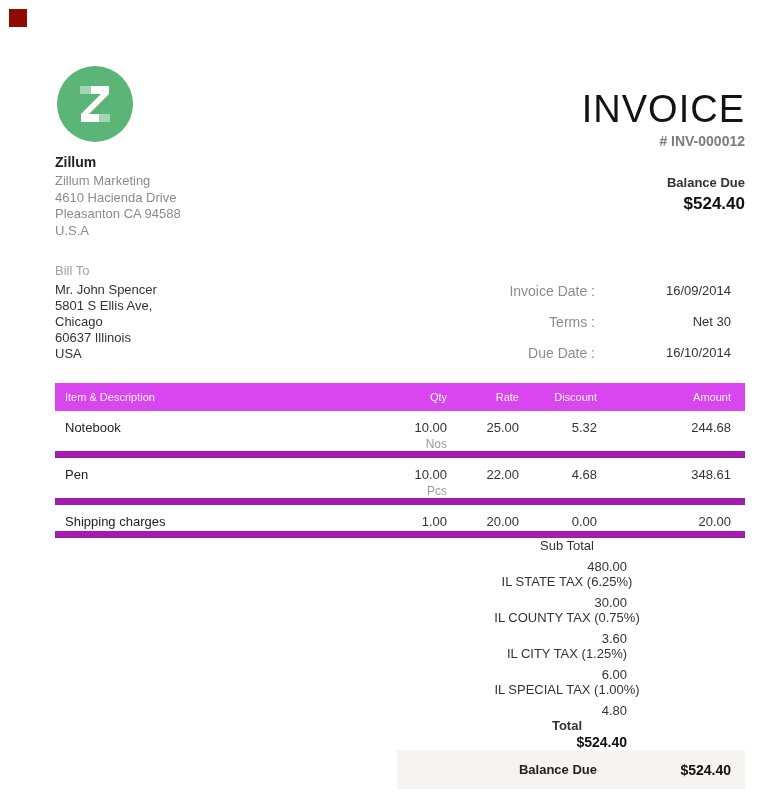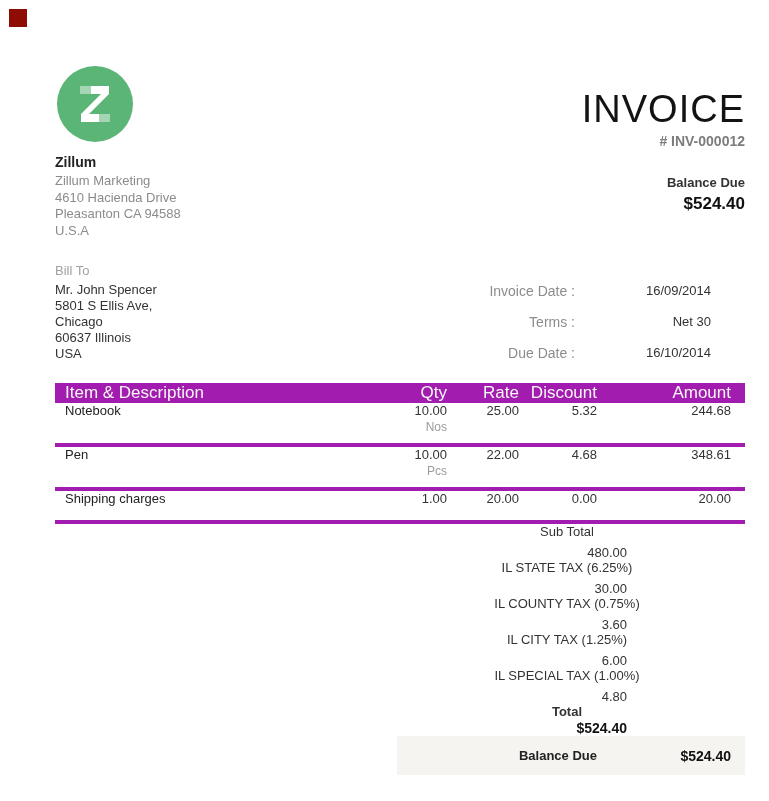--- a/index.html
+++ b/index.html
@@ -20,40 +20,40 @@
   .company-address { margin-top:3px; font-size:13px; line-height:16.5px; color:#8b8b8b; }
 
   .invoice-col { text-align:right; padding-top:6px; }
   .invoice-title { font-size:38px; font-weight:300; letter-spacing:1px; color:#131313;
     line-height:40px;margin-top:17px; }
   .invoice-number { margin-top:4px; font-size:14px; font-weight:bold; color:#7c7c7c; }
   .balance-label { margin-top:26px; font-size:13px; font-weight:bold; color:#333; }
   .balance-amount { margin-top:4px; font-size:17px; font-weight:bold; color:#111; }
 
   
-  .bill-meta { display:flex; justify-content:flex-start; margin-top:24px; }
+  .bill-meta { display:flex; justify-content:space-between; margin-top:24px; }
   .bill-col { width:320px; }
   .bill-label { font-size:13px; color:#a2a2a2; }
   .bill-lines { margin-top:4px; font-size:13px; line-height:16px; color:#333; }
   .meta-col { width:350px; margin-top:12px; }
   .meta-row { display:flex; align-items:center; height:31px; }
   .meta-label { flex:1; text-align:right; font-size:14px; color:#8c8c8c; padding-right:10px; }
   .meta-value { width:140px; text-align:right; font-size:13px; color:#333; padding-right:14px; }
 
   
   .items { margin-top:15px; }
-  .thead { display:flex; align-items:center; height:20px; background:#a21caf; color:#f7f7f7;
-    font-size:17px; }
+  .thead { display:flex; align-items:center; height:28px; background:#d946ef; color:#f7f7f7;
+    font-size:11px; }
   .c-item { flex:1; text-align:left; padding-left:10px; }
   .c-qty { width:90px; text-align:right; padding-right:8px; }
   .c-rate { width:72px; text-align:right; padding-right:8px; }
   .c-disc { width:78px; text-align:right; padding-right:8px; }
   .c-amt { width:140px; text-align:right; padding-right:14px; }
-  .trow { display:flex; align-items:flex-start; border-bottom:4px solid #a21caf;
-    min-height:44px; font-size:13px; color:#333; }
+  .trow { display:flex; align-items:flex-start; border-bottom:7px solid #a21caf;
+    padding-top:9px; min-height:44px; font-size:13px; color:#333; }
   .trow.short { min-height:33px; }
   .trow .c-item { color:#222; }
   .unit { font-size:12px; color:#9b9b9b; margin-top:2px; }
 
   
   .totals { width:348px; margin-left:auto; }
   .tot-row { display:flex; align-items:center; height:36px; font-size:13px; color:#333;flex-direction:column; }
   .tot-label { flex:1; text-align:right; padding-right:8px; }
   .tot-value { width:140px; text-align:right; padding-right:14px; }
   .tot-row.grand { height:32px; font-weight:bold; }

